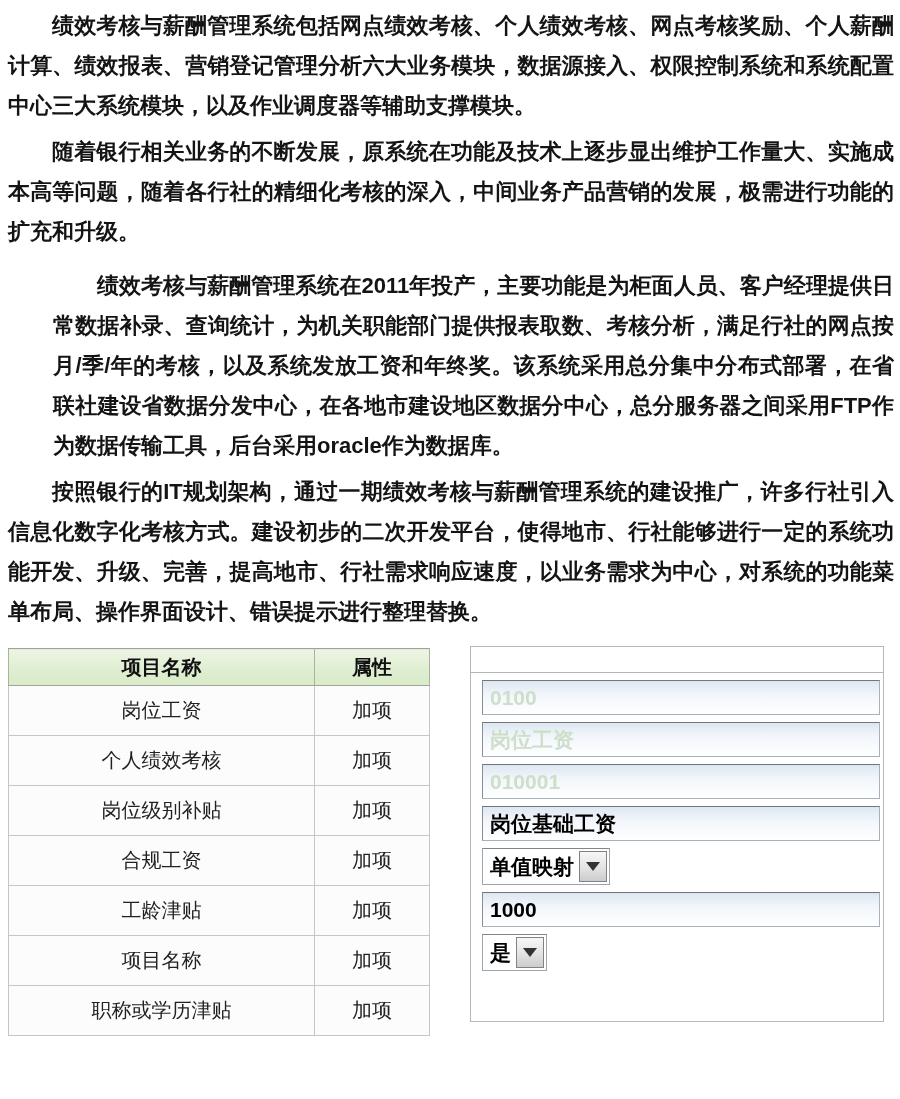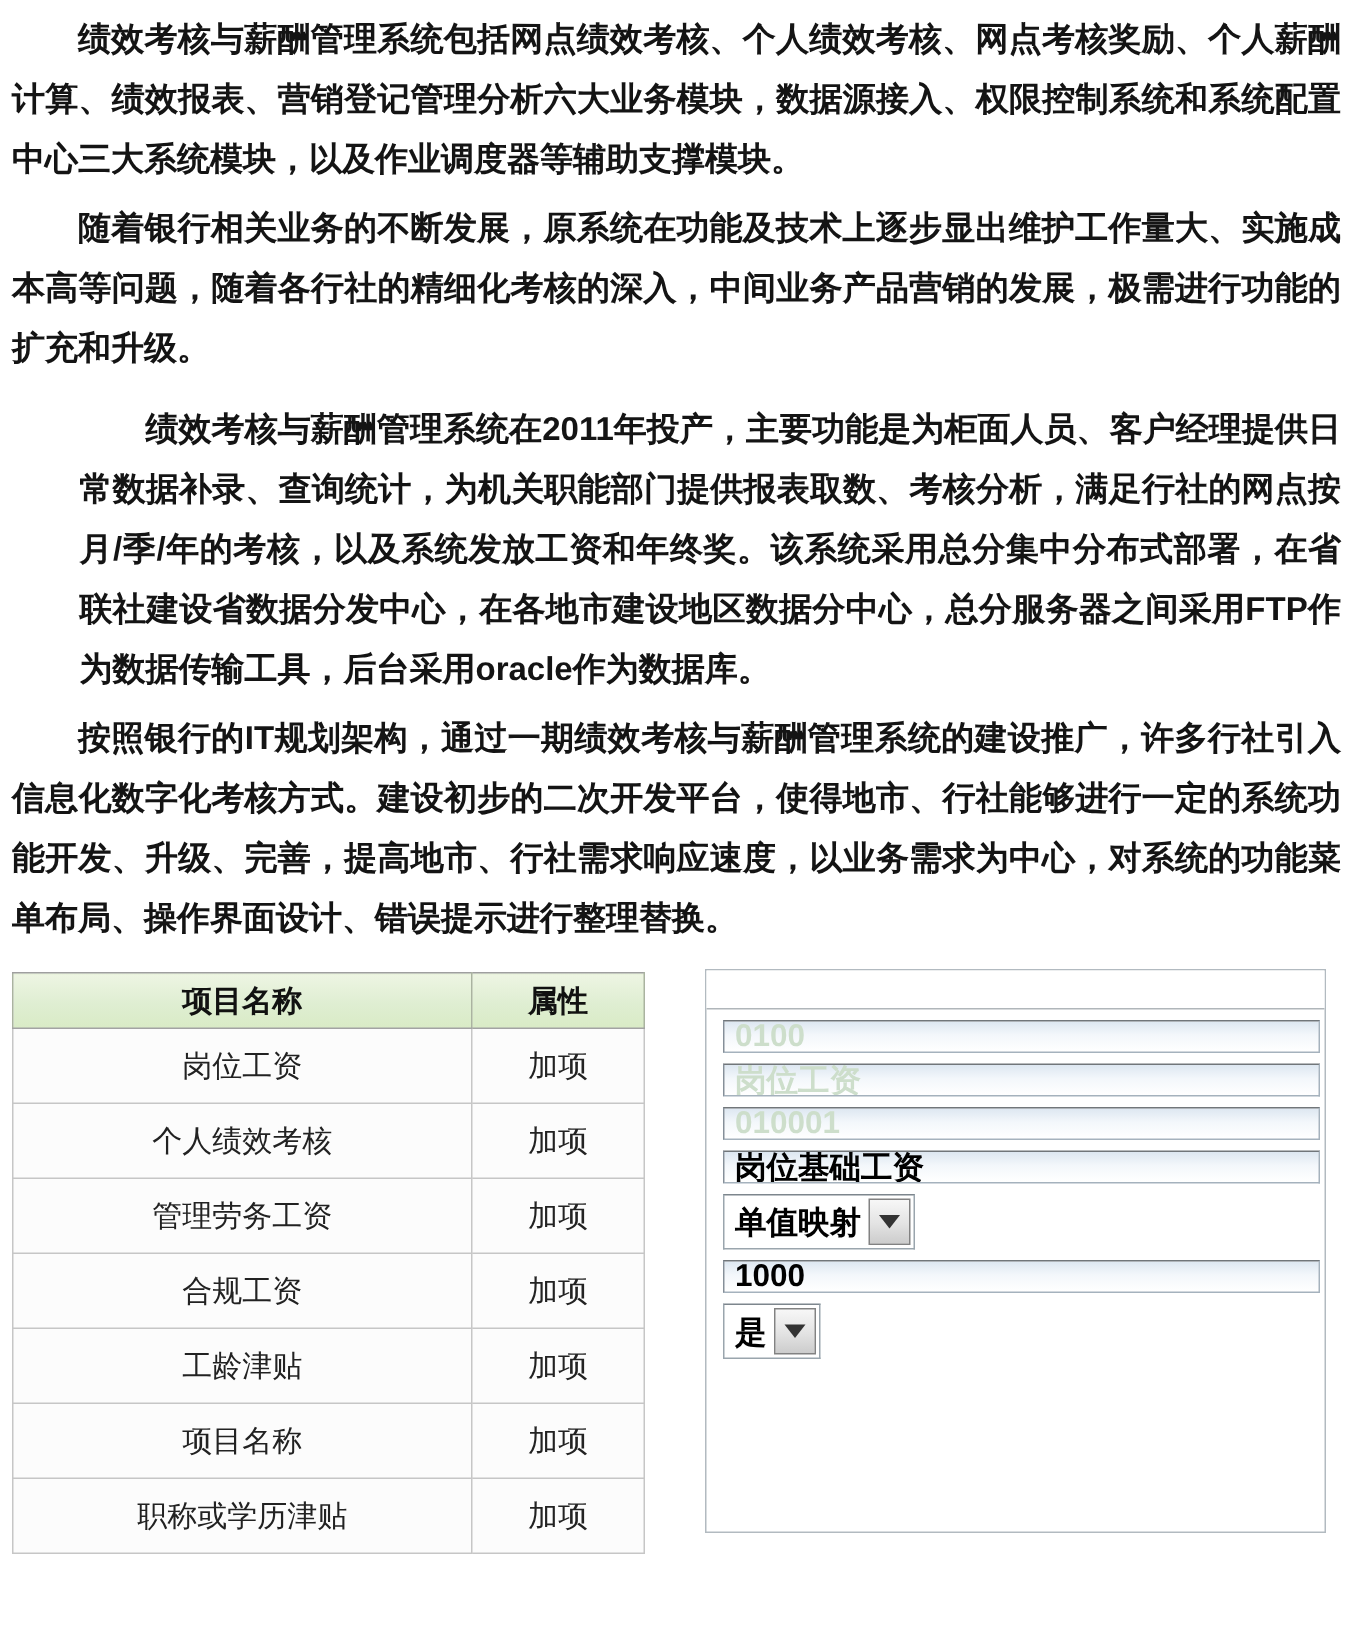--- a/index.html
+++ b/index.html
@@ -40,21 +40,21 @@
   
   .panel{
     position:absolute;left:470px;top:646px;width:414px;height:376px;
     border:1px solid #b2bac0;background:#ffffff;box-sizing:border-box;
   }
   .panel-topbar{
     height:25px;border-bottom:1px solid #b0b6ba;background:#ffffff;
   }
   .fld{
     display:block;box-sizing:border-box;
-    width:398px;height:22px;margin:7px 0 0 11px;padding:0 7px;
+    width:398px;height:35px;margin:7px 0 0 11px;padding:0 7px;
     border:1px solid #a5b2bd;border-top-color:#71767a;border-left-color:#858f99;
     background:linear-gradient(180deg,#dde7f1 0%,#f3f7fb 45%,#ffffff 100%);
     font-family:inherit;font-size:21px;font-weight:600;color:#000;
     outline:none;
   }
   .fld.dis{color:#cddecb;}
   .combo{
     display:inline-flex;box-sizing:border-box;align-items:stretch;
     height:37px;margin:7px 0 0 11px;padding:2px;
     border:1px solid #9aa5ad;border-top-color:#7d868d;background:#ffffff;
@@ -95,21 +95,21 @@
   </tr>
   <tr>
     <td>岗位工资</td>
     <td>加项</td>
   </tr>
   <tr>
     <td>个人绩效考核</td>
     <td>加项</td>
   </tr>
   <tr>
-    <td>管理劳务工资</td>
+    <td>岗位级别补贴</td>
     <td>加项</td>
   </tr>
   <tr>
     <td>合规工资</td>
     <td>加项</td>
   </tr>
   <tr>
     <td>工龄津贴</td>
     <td>加项</td>
   </tr>

